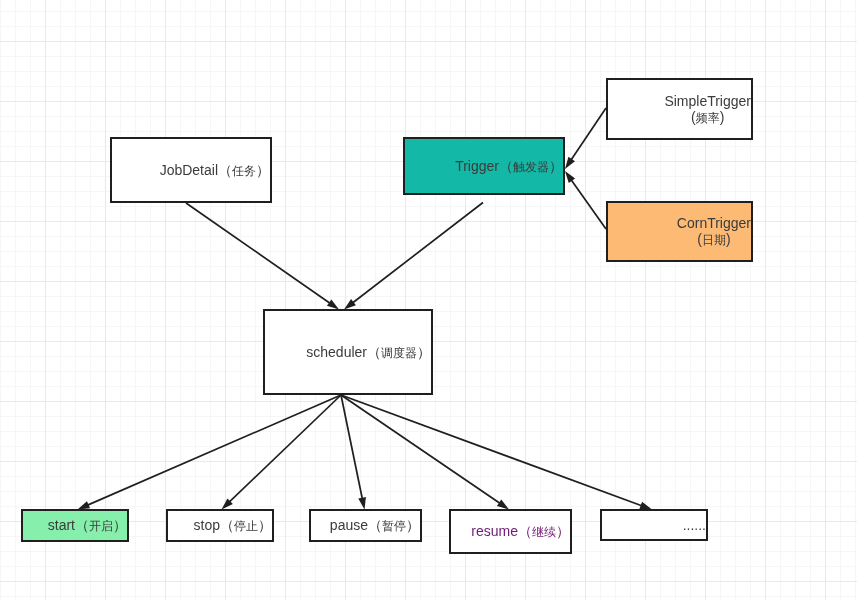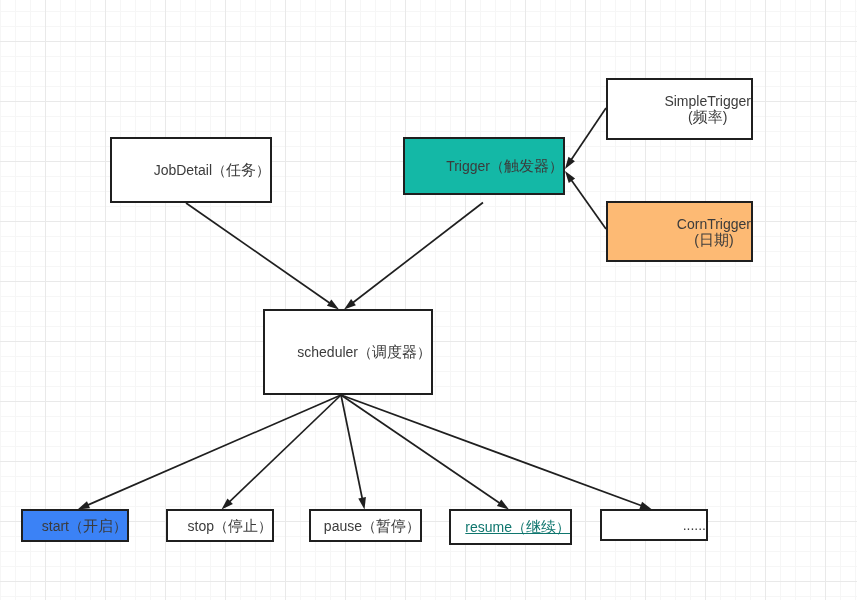--- a/index.html
+++ b/index.html
@@ -19,21 +19,21 @@
     background:#ffffff;
     display:flex;align-items:center;justify-content:flex-end;
     color:#3b3b3b;
     font-size:14px;
     line-height:16px;
     text-align:center;
     white-space:pre-line;
     letter-spacing:0;
   }
   .node > span{ display:block; transform:translateZ(0); }
-  .cjk{ font-size:15px; font-style:normal; font-family:"DejaVu Sans",sans-serif; }
+  .cjk{ font-size:12px; font-style:normal; font-family:"DejaVu Sans",sans-serif; }
 </style>
 </head>
 <body>
 
 <div id="canvas">
   <svg id="grid" width="857" height="600">
       <line x1="-14.5" y1="0" x2="-14.5" y2="600" stroke="#f6f6f6" stroke-width="1"></line>
       <line x1="0.5" y1="0" x2="0.5" y2="600" stroke="#f6f6f6" stroke-width="1"></line>
       <line x1="15.5" y1="0" x2="15.5" y2="600" stroke="#f6f6f6" stroke-width="1"></line>
       <line x1="30.5" y1="0" x2="30.5" y2="600" stroke="#f6f6f6" stroke-width="1"></line>
@@ -195,19 +195,19 @@
         <line x1="341" y1="395" x2="645.8064255646581" y2="507.21972902621656" stroke="#1f1f1f" stroke-width="1.7"></line>
         <path d="M 652 509.5 L 639.3915227239609 509.01389221400484 L 642.0863884202504 501.69421333587354 Z" fill="#1f1f1f"></path>
       </g>
     </svg>
   <div id="nodes">
       <div class="node" style="left: 110px; top: 137px; width: 162px; height: 66px; border-color: rgb(31, 31, 31); border-width: 2px; color: rgb(59, 59, 59); background: rgb(255, 255, 255);"><span>JobDetail（<i class="cjk">任务</i>）</span></div>
       <div class="node" style="left: 403px; top: 137px; width: 162px; height: 58px; border-color: rgb(31, 31, 31); border-width: 2px; color: rgb(59, 59, 59); background: #14b8a6;"><span>Trigger（<i class="cjk">触发器</i>）</span></div>
       <div class="node" style="left: 606px; top: 78px; width: 147px; height: 62px; border-color: rgb(31, 31, 31); border-width: 2px; color: rgb(59, 59, 59); background: rgb(255, 255, 255);"><span>SimpleTrigger<br>(<i class="cjk">频率</i>)</span></div>
       <div class="node" style="left: 606px; top: 201px; width: 147px; height: 61px; border-color: rgb(31, 31, 31); border-width: 2px; color: rgb(59, 59, 59); background: #fdba74;"><span>CornTrigger<br>(<i class="cjk">日期</i>)</span></div>
       <div class="node" style="left: 263px; top: 309px; width: 170px; height: 86px; border-color: rgb(31, 31, 31); border-width: 2px; color: rgb(59, 59, 59); background: rgb(255, 255, 255);"><span>scheduler（<i class="cjk">调度器</i>）</span></div>
-      <div class="node" style="left: 21px; top: 509px; width: 108px; height: 33px; border-color: rgb(31, 31, 31); border-width: 2px; color: rgb(59, 59, 59); background: #3b82f6;"><span>start（<i class="cjk">开启</i>）</span></div>
+      <div class="node" style="left: 21px; top: 509px; width: 108px; height: 33px; border-color: rgb(31, 31, 31); border-width: 2px; color: rgb(59, 59, 59); background: #86efac;"><span>start（<i class="cjk">开启</i>）</span></div>
       <div class="node" style="left: 166px; top: 509px; width: 108px; height: 33px; border-color: rgb(31, 31, 31); border-width: 2px; color: rgb(59, 59, 59); background: rgb(255, 255, 255);"><span>stop（<i class="cjk">停止</i>）</span></div>
       <div class="node" style="left: 309px; top: 509px; width: 113px; height: 33px; border-color: rgb(31, 31, 31); border-width: 2px; color: rgb(59, 59, 59); background: rgb(255, 255, 255);"><span>pause（<i class="cjk">暂停</i>）</span></div>
-      <div class="node" style="left: 449px; top: 509px; width: 123px; height: 36px; border-color: rgb(31, 31, 31); border-width: 2px; color: #0f766e; background: rgb(255, 255, 255); text-decoration: underline;"><span>resume（<i class="cjk">继续</i>）</span></div>
+      <div class="node" style="left: 449px; top: 509px; width: 123px; height: 45px; border-color: rgb(31, 31, 31); border-width: 2px; color: #701a75; background: rgb(255, 255, 255);"><span>resume（<i class="cjk">继续</i>）</span></div>
       <div class="node" style="left: 600px; top: 509px; width: 108px; height: 32px; border-color: rgb(31, 31, 31); border-width: 2px; color: rgb(59, 59, 59); background: rgb(255, 255, 255);"><span>......</span></div>
     </div>
 </div>
 
 </body></html>

